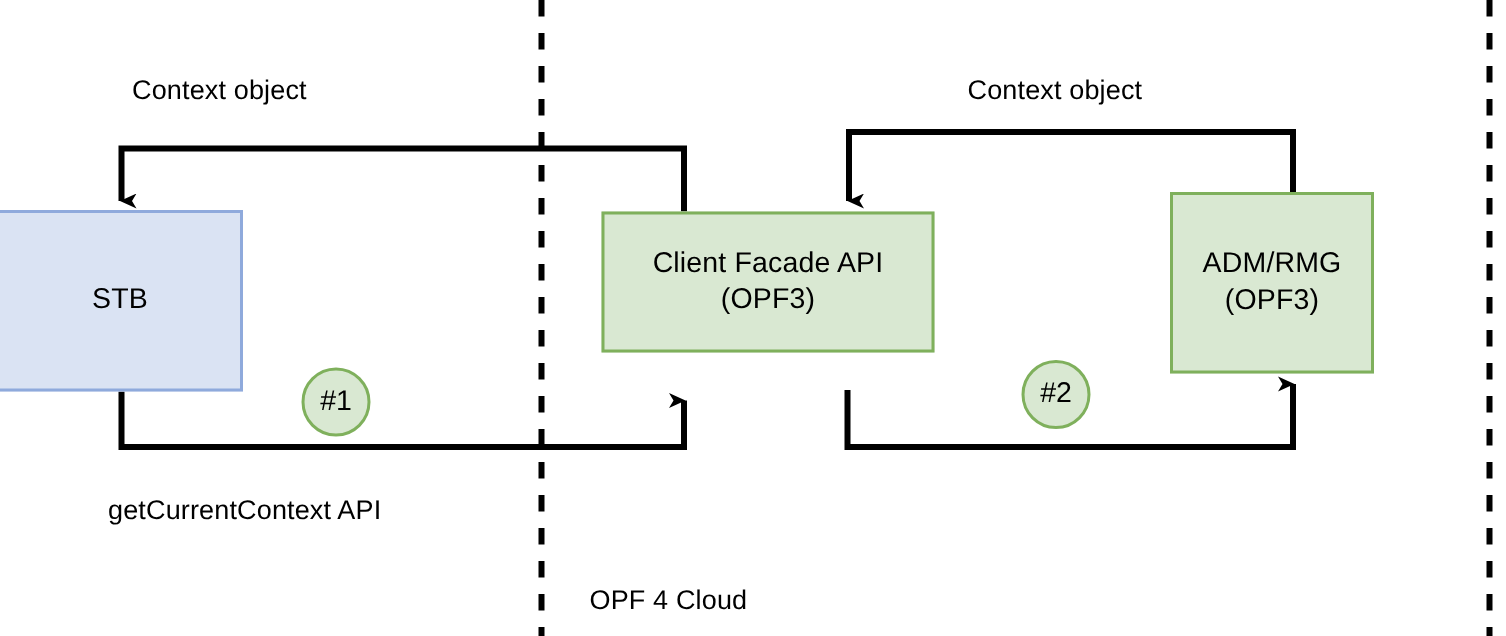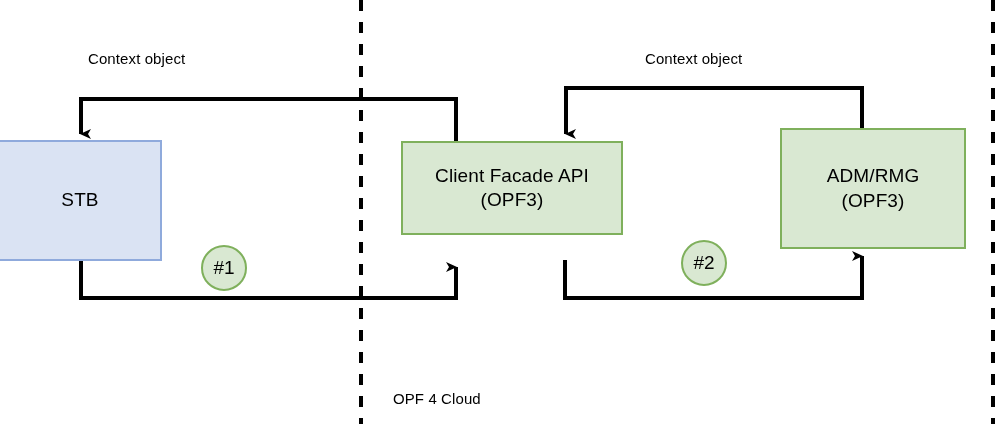--- a/index.html
+++ b/index.html
@@ -48,21 +48,21 @@
     left: 401px;
     top: 141px;
     width: 222px;
     height: 94px;
     background: #d9e8d2;
     border: 2px solid #7fb05c;
   }
   .node-adm {
     left: 780px;
     top: 128px;
-    width: 186px;
+    width: 136px;
     height: 121px;
     background: #d9e8d2;
     border: 2px solid #7fb05c;
   }
   .marker-circle {
     position: absolute;
     box-sizing: border-box;
     border-radius: 50%;
     background: #d9e8d2;
     border: 2px solid #7fb05c;
@@ -79,21 +79,21 @@
     height: 46px;
   }
   .marker-2 {
     left: 681px;
     top: 240px;
     width: 46px;
     height: 46px;
   }
   .edge-label {
     position: absolute;
-    font-size: 15px;
+    font-size: 18px;
     color: #000000;
     white-space: nowrap;
     letter-spacing: 0.1px;
   }
   .lbl-ctx-left   { left: 88px;  top: 50px; }
   .lbl-ctx-right  { left: 645px; top: 50px; }
   .lbl-getcurrent { left: 72px;  top: 330px; }
   .lbl-getinfo    { left: 622px; top: 330px; }
   .lbl-cloud      { left: 393px; top: 390px; }
 </style>
@@ -147,17 +147,18 @@
   </div>
 
   <div class="marker-circle marker-2">
     <span>#2</span>
   </div>
 
   <div class="edge-label lbl-ctx-left">Context object</div>
 
   <div class="edge-label lbl-ctx-right">Context object</div>
 
+  <div class="edge-label lbl-getcurrent">getCurrentContext API</div>
 
 
   <div class="edge-label lbl-cloud">OPF 4 Cloud</div>
 
 </div>
 
 </body></html>

